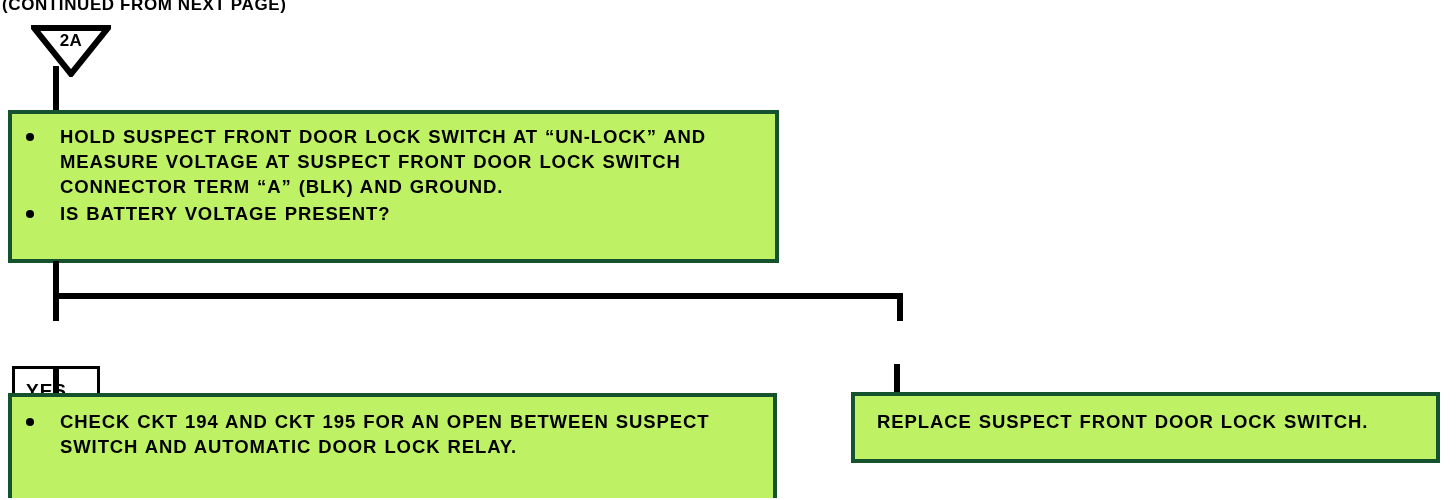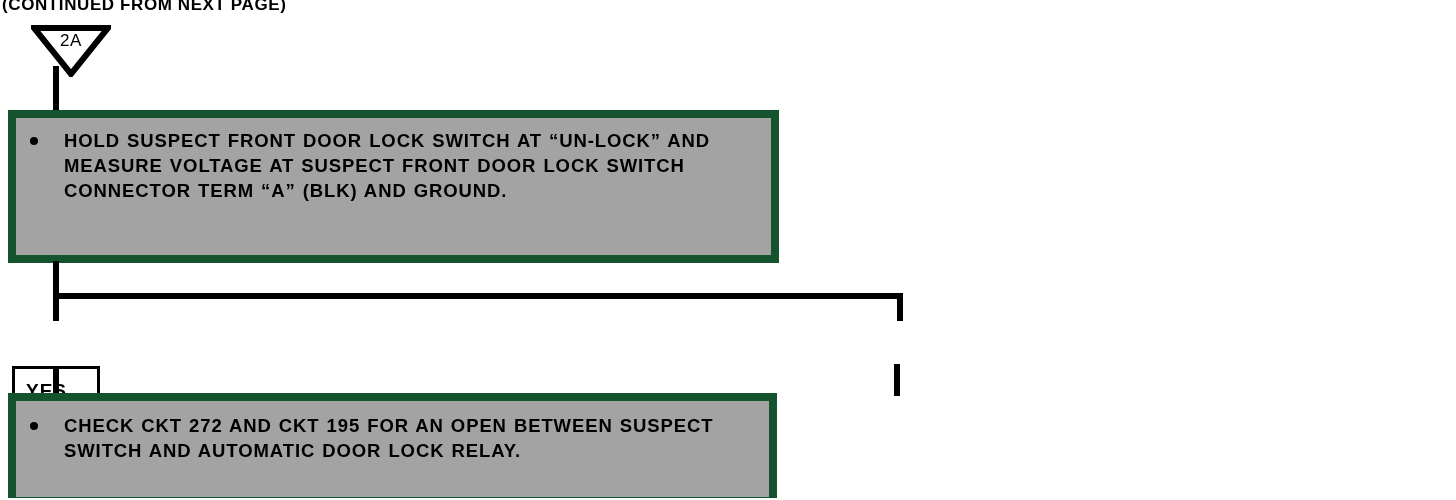--- a/index.html
+++ b/index.html
@@ -39,41 +39,41 @@
     height: 52px;
   }
   .connector-wrap svg { display: block; }
   .connector-label {
     position: absolute;
     left: 0;
     top: 6px;
     width: 80px;
     text-align: center;
     font-size: 17px;
-    font-weight: normal;
+    font-weight: bold;
     letter-spacing: 0.5px;
   }
 
   
   .vline {
     position: absolute;
     background: #000;
     width: 6px;
   }
   .hline {
     position: absolute;
     background: #000;
     height: 6px;
   }
 
   
   .box {
     position: absolute;
-    border: 8px solid #14532d;
-    background: #a3a3a3;
+    border: 4px solid #14532d;
+    background: #bef264;
     box-sizing: border-box;
   }
   .label-box {
     position: absolute;
     border: 3px solid #000;
     background: #fff;
     box-sizing: border-box;
     display: flex;
     align-items: center;
     margin-top: 48px;
@@ -140,20 +140,24 @@
   </div>
 
   <div class="vline" style="left:53px; top:66px; height:46px;"></div>
 
   <div class="box" style="left:8px; top:110px; width:771px; height:153px;">
     <div class="bullet-list">
       <div class="bullet-row">
         <span class="bullet-dot"></span>
         <span class="bullet-text" style="max-width:690px;">HOLD SUSPECT FRONT DOOR LOCK SWITCH AT “UN-LOCK” AND MEASURE VOLTAGE AT SUSPECT FRONT DOOR LOCK SWITCH CONNECTOR TERM “A” (BLK) AND GROUND.</span>
       </div>
+      <div class="bullet-row">
+        <span class="bullet-dot"></span>
+        <span class="bullet-text">IS BATTERY VOLTAGE PRESENT?</span>
+      </div>
     </div>
   </div>
 
   <div class="vline" style="left:53px; top:261px; height:60px;"></div>
 
   <div class="hline" style="left:53px; top:293px; width:850px;"></div>
 
   <div class="vline" style="left:897px; top:293px; height:28px;"></div>
 
   <div class="label-box" style="left:12px; top:318px; width:88px; height:50px;">
@@ -162,19 +166,22 @@
 
   <div class="vline" style="left:53px; top:366px; height:30px;"></div>
 
 
   <div class="vline" style="left:894px; top:364px; height:32px;"></div>
 
   <div class="box" style="left:8px; top:393px; width:769px; height:112px;">
     <div class="bullet-list" style="top:12px;">
       <div class="bullet-row">
         <span class="bullet-dot"></span>
-        <span class="bullet-text" style="max-width:700px;">CHECK CKT 272 AND CKT 195 FOR AN OPEN BETWEEN SUSPECT SWITCH AND AUTOMATIC DOOR LOCK RELAY.</span>
+        <span class="bullet-text" style="max-width:700px;">CHECK CKT 194 AND CKT 195 FOR AN OPEN BETWEEN SUSPECT SWITCH AND AUTOMATIC DOOR LOCK RELAY.</span>
       </div>
     </div>
   </div>
 
+  <div class="box" style="left:851px; top:392px; width:589px; height:71px;">
+    <div class="plain-text">REPLACE SUSPECT FRONT DOOR LOCK SWITCH.</div>
+  </div>
 
 </div>
 
 </body></html>

